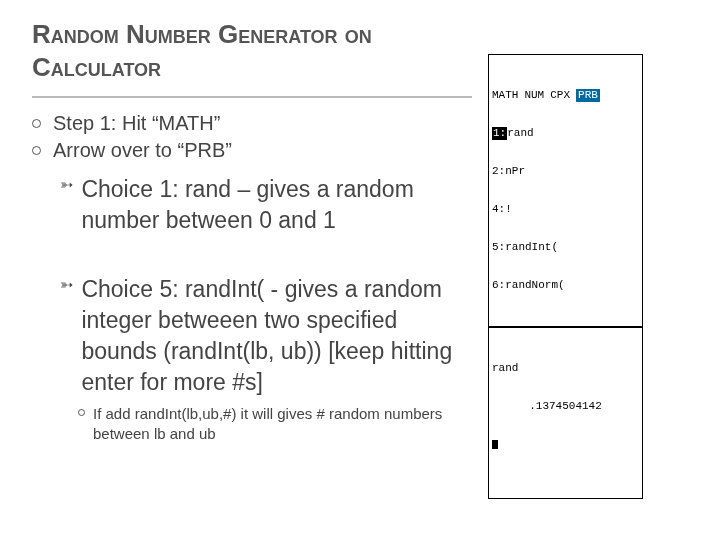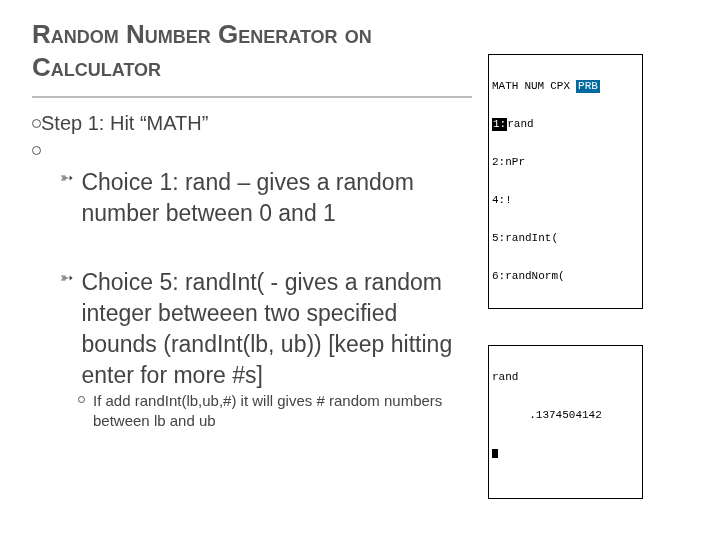--- a/index.html
+++ b/index.html
@@ -29,21 +29,21 @@
   .left {
     flex: 1;
     max-width: 440px;
   }
   .right {
     width: 155px;
   }
   .bullet-row {
     display: flex;
     align-items: flex-start;
-    gap: 0;
+    gap: 12px;
     margin-bottom: 4px;
   }
   .circ-bullet {
     width: 9px; height: 9px;
     border: 1.5px solid #555;
     border-radius: 50%;
     margin-top: 7px;
     flex-shrink: 0;
   }
   .circ-bullet-sm {
@@ -72,36 +72,36 @@
     margin-top: 1px;
     flex-shrink: 0;
   }
   .sub-text {
     font-size: 23px;
     color: #444;
     line-height: 1.35;
   }
   .subsub {
     margin-left: 18px;
+    margin-top: 6px;
     display: flex;
     gap: 8px;
   }
   .subsub-text {
     font-size: 15px;
     color: #444;
     line-height: 1.3;
   }
   .calc-box {
     border: 1px solid #000;
     background: #fff;
     font-family: "Courier New", monospace;
     font-size: 11px;
     line-height: 1.15;
-    padding: 0 3px;
-    margin-bottom: 36px;
+    padding: 9px 3px;
     color: #000;
     white-space: pre;
   }
   .calc-header {
     display: flex;
     gap: 6px;
     font-size: 11px;
   }
   .hdr-cell { }
   .hdr-sel {
@@ -134,20 +134,21 @@
 
 <div class="content">
   <div class="left">
 
     <div class="bullet-row">
       <span class="circ-bullet"></span>
       <span class="step-text">Step 1:  Hit “MATH”</span>
     </div>
     <div class="bullet-row">
       <span class="circ-bullet"></span>
+      <span class="step-text">Arrow over to “PRB”</span>
     </div>
 
     <div class="sub-list">
       <div class="sub-item">
         <span class="swirl">➳</span>
         <span class="sub-text">Choice 1: rand – gives a random number between 0 and 1</span>
       </div>
 
       <div class="sub-item" style="margin-bottom:6px; display:block;">
         <div style="display:flex; gap:8px;">

